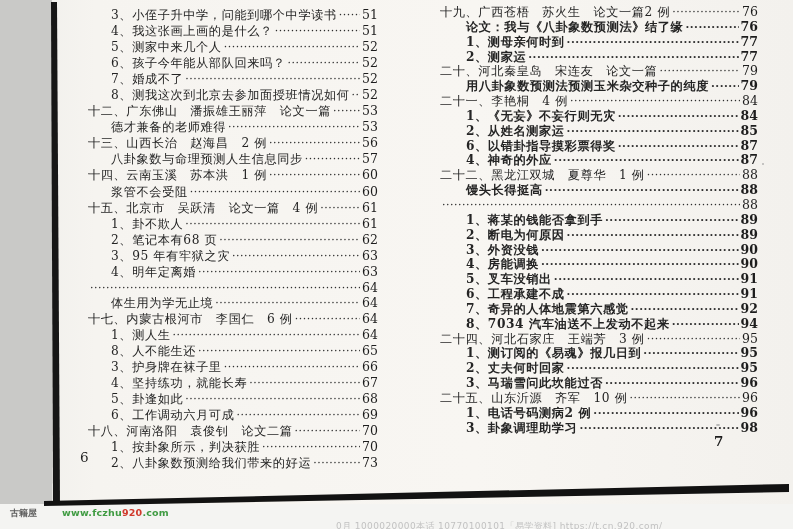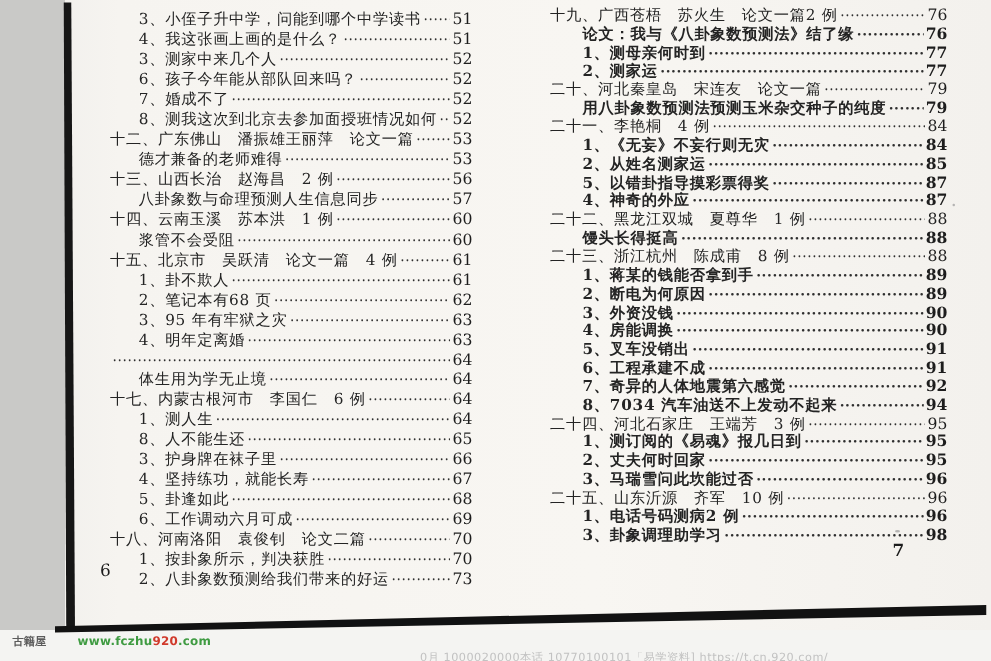--- a/index.html
+++ b/index.html
@@ -50,21 +50,21 @@
         <span class="label">3、小侄子升中学，问能到哪个中学读书</span>
         <span class="leader">················································································</span>
         <span class="page">51</span>
       </div>
       <div class="toc-row lvl1">
         <span class="label">4、我这张画上画的是什么？</span>
         <span class="leader">················································································</span>
         <span class="page">51</span>
       </div>
       <div class="toc-row lvl1">
-        <span class="label">3、测家中来几个人</span>
+        <span class="label">5、测家中来几个人</span>
         <span class="leader">················································································</span>
         <span class="page">52</span>
       </div>
       <div class="toc-row lvl1">
         <span class="label">6、孩子今年能从部队回来吗？</span>
         <span class="leader">················································································</span>
         <span class="page">52</span>
       </div>
       <div class="toc-row lvl1">
         <span class="label">7、婚成不了</span>
@@ -231,41 +231,40 @@
         <span class="label">1、《无妄》不妄行则无灾</span>
         <span class="leader">················································································</span>
         <span class="page">84</span>
       </div>
       <div class="toc-row lvl1">
         <span class="label">2、从姓名测家运</span>
         <span class="leader">················································································</span>
         <span class="page">85</span>
       </div>
       <div class="toc-row lvl1">
-        <span class="label">5、以错卦指导摸彩票得奖</span>
+        <span class="label">6、以错卦指导摸彩票得奖</span>
         <span class="leader">················································································</span>
         <span class="page">87</span>
       </div>
       <div class="toc-row lvl1">
         <span class="label">4、神奇的外应</span>
         <span class="leader">················································································</span>
         <span class="page">87</span>
       </div>
       <div class="toc-row lvl0">
         <span class="label">二十二、黑龙江双城　夏尊华　1 例</span>
         <span class="leader">················································································</span>
         <span class="page">88</span>
       </div>
       <div class="toc-row lvl1">
         <span class="label">馒头长得挺高</span>
         <span class="leader">················································································</span>
         <span class="page">88</span>
       </div>
       <div class="toc-row lvl0">
-        <span class="label">二十三、浙江杭州　陈成甫　8 例</span>
         <span class="leader">················································································</span>
         <span class="page">88</span>
       </div>
       <div class="toc-row lvl1">
         <span class="label">1、蒋某的钱能否拿到手</span>
         <span class="leader">················································································</span>
         <span class="page">89</span>
       </div>
       <div class="toc-row lvl1">
         <span class="label">2、断电为何原因</span>

